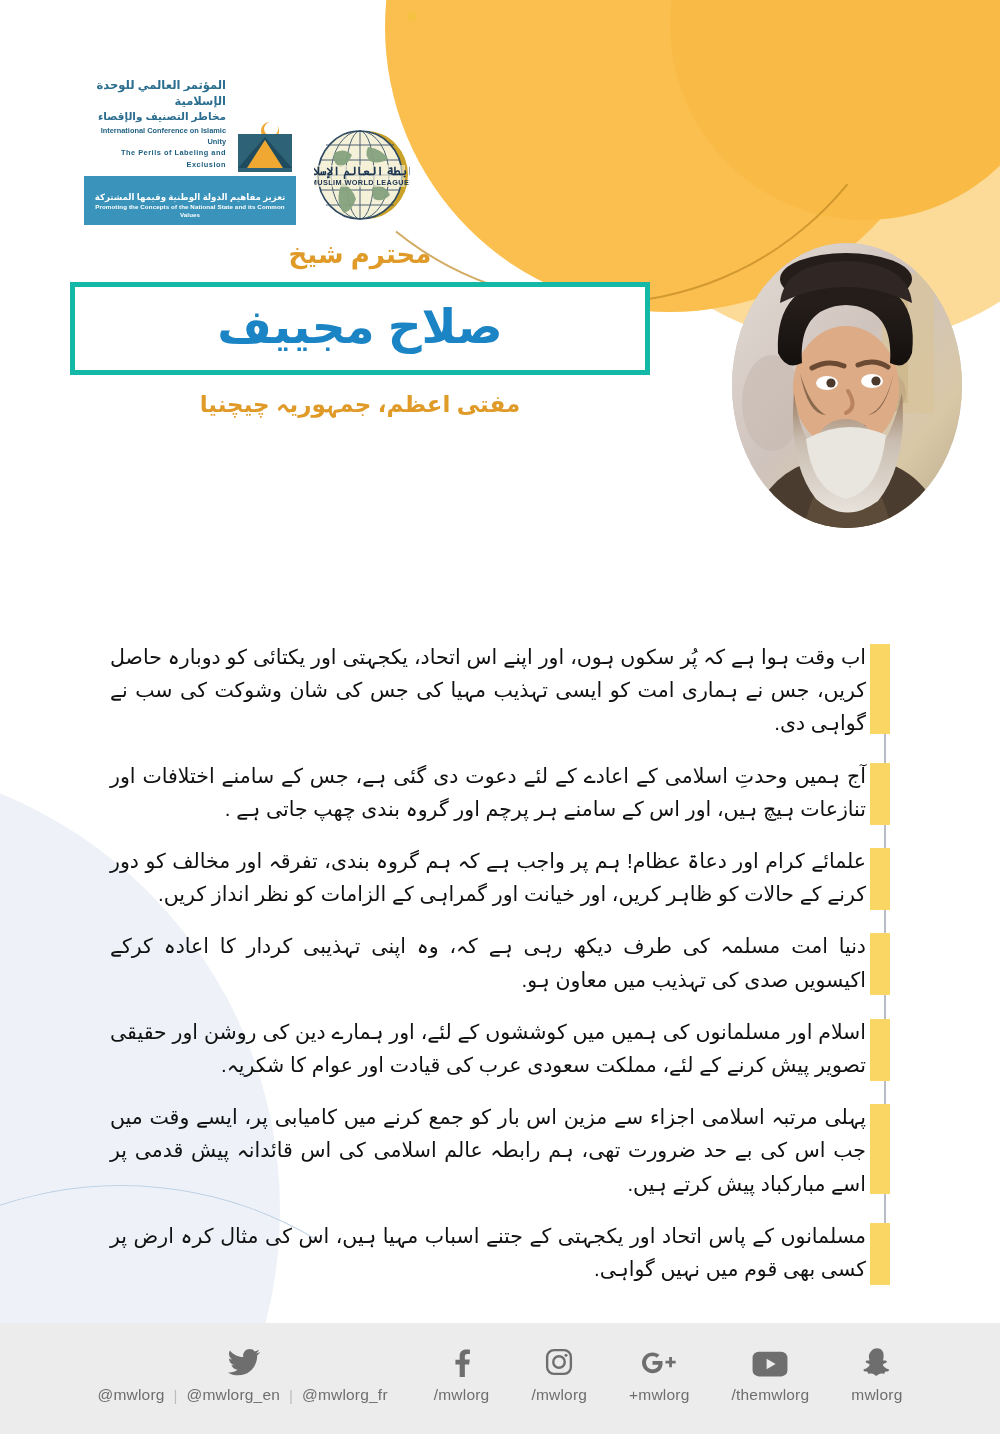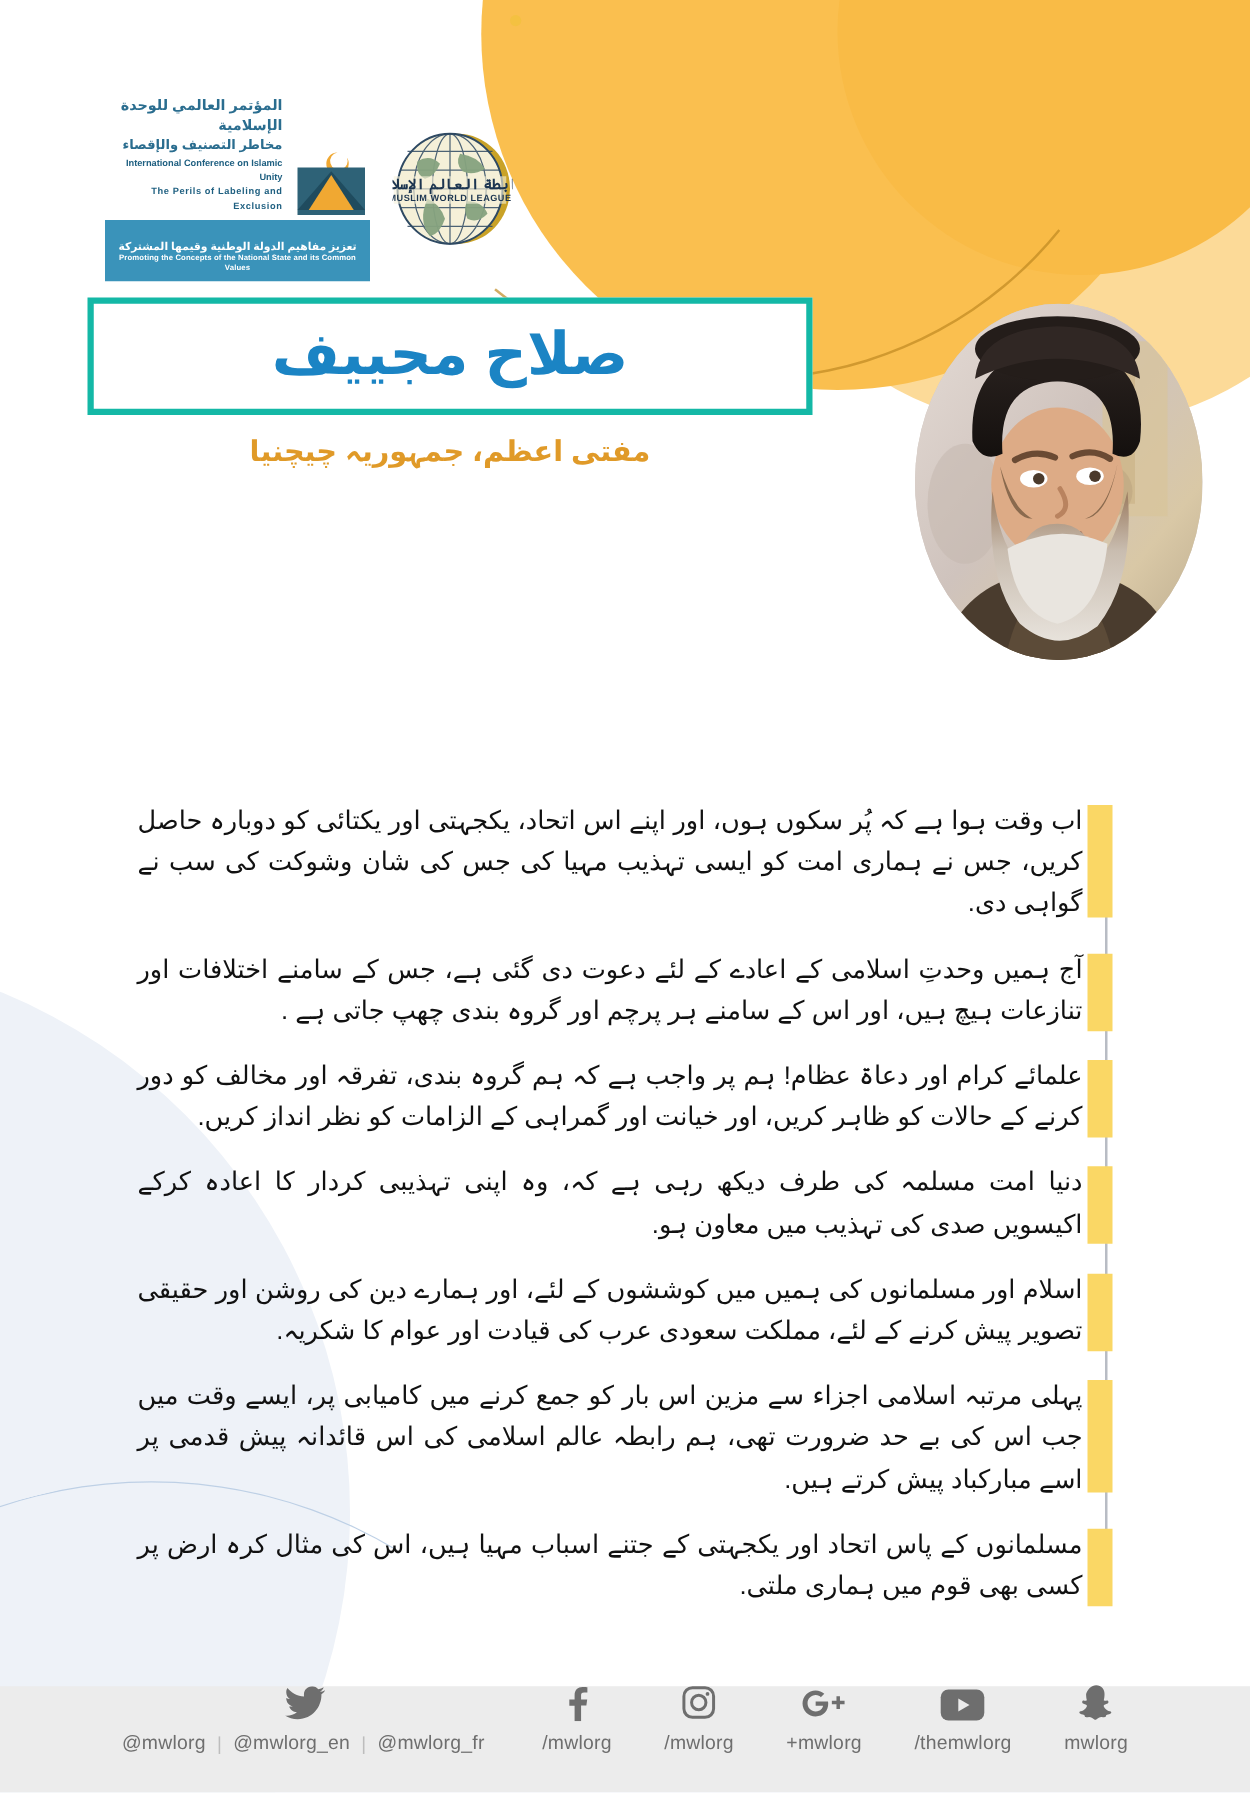--- a/index.html
+++ b/index.html
@@ -58,21 +58,21 @@
     left:-260px;top:1185px;
     transform:rotate(-14deg);
     opacity:.9;
   }
   .tiny-dot{
     width:9px;height:9px;border-radius:50%;background:#f3c13f;
     left:408px;top:12px;opacity:.9;
   }
 
   
-  .logos{position:absolute;left:84px;top:78px;display:flex;align-items:center;gap:18px;direction:ltr;z-index:6;}
+  .logos{position:absolute;left:84px;top:78px;display:flex;align-items:flex-end;gap:18px;direction:ltr;z-index:6;}
   .conf-logo{display:flex;flex-direction:column;align-items:stretch;width:212px;}
   .conf-top{display:flex;align-items:flex-end;justify-content:space-between;gap:8px;}
   .conf-txt{text-align:right;flex:1;padding-bottom:2px;}
   .conf-ar1{font-size:11.5px;color:#2a6d8f;font-weight:bold;letter-spacing:.2px;line-height:1.35;direction:rtl;}
   .conf-ar2{font-size:10.5px;color:#2a6d8f;font-weight:bold;letter-spacing:1.6px;line-height:1.35;direction:rtl;}
   .conf-en1{font-size:7.4px;color:#1e5f80;font-weight:bold;line-height:1.5;margin-top:2px;}
   .conf-en2{font-size:7.4px;color:#1e5f80;font-weight:bold;line-height:1.5;letter-spacing:.5px;}
   .conf-mark{width:62px;height:52px;position:relative;flex:0 0 auto;}
   .conf-ribbon{margin-top:4px;background:#3a93ba;padding:16px 6px 5px;text-align:center;}
   .rib-ar{color:#fff;font-size:8.6px;font-weight:bold;direction:rtl;line-height:1.3;}
@@ -96,21 +96,21 @@
   .subject{font-size:25px;color:#1369a0;font-weight:bold;line-height:1.62;margin-top:14px;}
 
   
   .quotes{position:absolute;left:110px;top:640px;width:790px;z-index:8;}
   .railline{position:absolute;right:14px;top:6px;width:2px;height:610px;background:#b8bcc4;}
   .q{position:relative;padding-right:34px;margin-bottom:19px;}
   .q .bar{position:absolute;right:10px;top:4px;width:20px;background:#fad765;}
   .q p{margin:0;font-size:20.5px;line-height:1.62;color:#111;text-align:justify;text-align-last:right;font-weight:normal;}
 
   
-  .footer{position:absolute;left:0;bottom:0;width:1000px;height:85px;background:#ececec;z-index:9;direction:ltr;}
+  .footer{position:absolute;left:0;bottom:0;width:1000px;height:111px;background:#ececec;z-index:9;direction:ltr;}
   .social{display:flex;align-items:flex-end;justify-content:center;gap:0;height:100%;padding-bottom:30px;box-sizing:border-box;}
   .sgroup{display:flex;flex-direction:column;align-items:center;gap:9px;}
   .sicon{height:32px;display:flex;align-items:flex-end;justify-content:center;color:#6e6e6e;}
   .slabel{font-size:15.5px;color:#6e6e6e;letter-spacing:.2px;white-space:nowrap;}
   .twitter-block{display:flex;flex-direction:column;align-items:center;gap:9px;}
   .tw-handles{display:flex;align-items:center;gap:9px;}
   .sep{color:#bdbdbd;font-size:15px;}
   .gap-lg{width:46px;}
   .gap-md{width:42px;}
 </style>
@@ -227,20 +227,21 @@
       <path d="M100 186 q16 6 32 -2" stroke="#8d5a46" stroke-width="4" fill="none" stroke-linecap="round"></path>
 
       <path d="M62 150 q-6 70 22 106 q30 26 62 2 q30 -38 24 -108 q-10 42 -24 56 q-8 -30 -32 -30 q-26 0 -32 30 q-14 -14 -20 -56z" fill="url(#beard)"></path>
       <path d="M74 196 q40 -22 80 -4 q-6 56 -40 64 q-34 -8 -40 -60z" fill="#e9e5df"></path>
       <path d="M68 130 q10 34 26 42 q-18 0 -26 -42z" fill="#8a6a4e"></path>
       <path d="M162 128 q-8 38 -26 44 q18 -2 26 -44z" fill="#8a6a4e"></path>
     </svg>
   </div>
 
   <div class="titlewrap">
+    <div class="pretitle">محترم شیخ</div>
     <div class="namebox">
       <div class="name">صلاح مجییف</div>
     </div>
     <div class="role">مفتی اعظم، جمہوریہ چیچنیا</div>
   </div>
 
   <div class="quotes">
     <div class="railline"></div>
 
     <div class="q">
@@ -262,21 +263,21 @@
     <div class="q">
       <span class="bar" style="height:62px"></span>
       <p>اسلام اور مسلمانوں کی ہمیں میں کوششوں  کے  لئے، اور ہمارے دین کی روشن اور حقیقی تصویر پیش کرنے  کے لئے، مملکت سعودی عرب کی قیادت اور عوام کا شکریہ.</p>
     </div>
     <div class="q">
       <span class="bar" style="height:90px"></span>
       <p>پہلی مرتبہ اسلامی اجزاء سے مزین اس بار کو جمع کرنے میں کامیابی پر، ایسے وقت میں جب اس کی بے حد ضرورت تھی، ہم رابطہ عالم اسلامی کی اس قائدانہ پیش قدمی پر اسے مبارکباد پیش کرتے ہیں.</p>
     </div>
     <div class="q">
       <span class="bar" style="height:62px"></span>
-      <p>مسلمانوں کے پاس اتحاد اور یکجہتی کے جتنے اسباب مہیا ہیں، اس کی  مثال کرہ ارض پر کسی بھی قوم میں ہماری ملتی.</p>
+      <p>مسلمانوں کے پاس اتحاد اور یکجہتی کے جتنے اسباب مہیا ہیں، اس کی  مثال کرہ ارض پر کسی بھی قوم میں نہیں گواہی.</p>
     </div>
   </div>
 
   <div class="footer">
     <div class="social">
 
       <div class="twitter-block">
         <div class="sicon">
           <svg width="34" height="28" viewBox="0 0 24 20" fill="#6e6e6e">
             <path d="M24 2.4c-.9.4-1.8.7-2.8.8 1-.6 1.8-1.6 2.2-2.7-.9.6-2 1-3.1 1.2C19.4.6 18.2 0 16.8 0c-2.6 0-4.7 2.1-4.7 4.7 0 .4 0 .7.1 1.1C8.3 5.6 4.9 3.8 2.7 1 2.2 1.7 2 2.5 2 3.4c0 1.6.8 3.1 2.1 3.9-.8 0-1.5-.2-2.1-.6v.1c0 2.3 1.6 4.2 3.8 4.6-.4.1-.8.2-1.2.2-.3 0-.6 0-.9-.1.6 1.9 2.3 3.2 4.4 3.3-1.6 1.3-3.6 2-5.8 2-.4 0-.8 0-1.1-.1 2.1 1.3 4.6 2.1 7.3 2.1 8.8 0 13.6-7.3 13.6-13.6v-.6c.9-.7 1.7-1.5 2.3-2.4z"></path>

